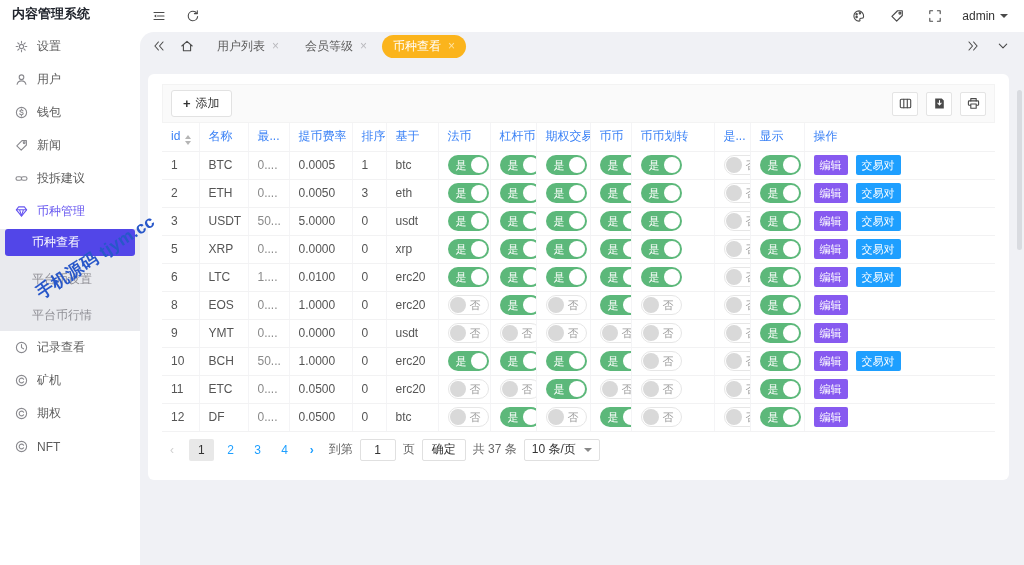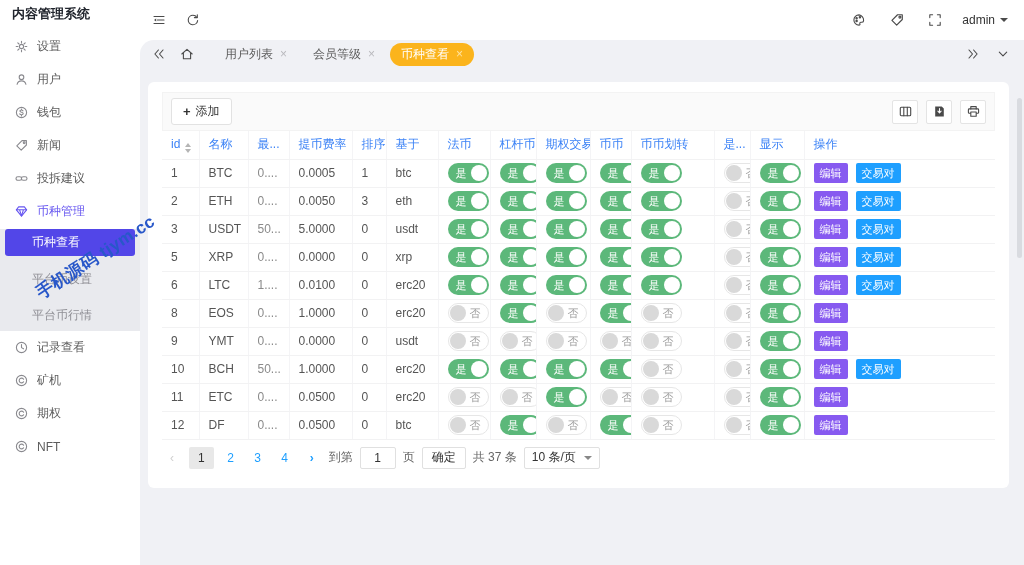--- a/index.html
+++ b/index.html
@@ -16,29 +16,29 @@
   .icn { display:inline-flex; }
   .icn svg { width:13px; height:13px; fill:none; stroke:#8a8a8f; stroke-width:1.1; stroke-linecap:round; stroke-linejoin:round; display:block; }
   .menu-item.accent .icn svg { stroke:#6656f0; }
   .submenu { background:#e9eaee; padding-bottom:4px; }
   .submenu-item { height:23.5px; line-height:23.5px; padding-left:32px; color:#8f8f95; cursor:pointer;margin-top:12px; }
   .submenu-item.active { height:27px; line-height:27px; margin:1px 5px 2px 5px; padding-left:27px;
     background:#5246e8; color:#fff; border-radius:3px; }
 
   
   .main { flex:1; display:flex; flex-direction:column; min-width:0; }
-  .topbar { height:40px; background:#fff; display:flex; align-items:center; padding:0 16px 0 12px; gap:20px; }
+  .topbar { height:32px; background:#fff; display:flex; align-items:center; padding:0 16px 0 12px; gap:20px; }
   .topbar .icn svg, .tabrow .icn svg { width:14px; height:14px; stroke:#4a4a4a; }
   .topbar .spacer { flex:1; }
   .tb-icon { cursor:pointer; display:inline-flex; }
   .admin { display:flex; align-items:center; gap:5px; cursor:pointer; color:#333; }
   .caret { width:0; height:0; border-left:4px solid transparent; border-right:4px solid transparent; border-top:4px solid #4a4a4a; }
 
   .content { flex:1; background:#f0f1f5; border-top-left-radius:14px; position:relative; }
-  .tabrow { height:28px; display:flex; padding:0 14px 0 12px; gap:20px; }
+  .tabrow { height:28px; display:flex; padding:0 14px 0 12px; gap:12px; }
   .tabs { display:flex; align-items:center; gap:4px; flex:1; }
   .tab { display:flex; align-items:center; gap:7px; padding:3px 11px; color:#5c5c5c; cursor:pointer; border-radius:12px; }
   .tab .x { color:#b9b9be; font-size:12px; line-height:1; }
   .tab.active { background:#fbb41c; color:#fff; }
   .tab.active .x { color:#ffe3a0; }
 
   
   .card { position:absolute; left:8px; right:15px; top:42px; height:406px; background:#fff; border-radius:6px; padding:10px 14px; }
   .toolbar { background:#fafafa; border:1px solid #f3f3f3; display:flex; align-items:center; justify-content:space-between; padding:5px 8px; margin-bottom:0; }
   .btn-add { display:inline-flex; align-items:center; gap:5px; background:#fff; border:1px solid #e2e2e2; border-radius:3px;

